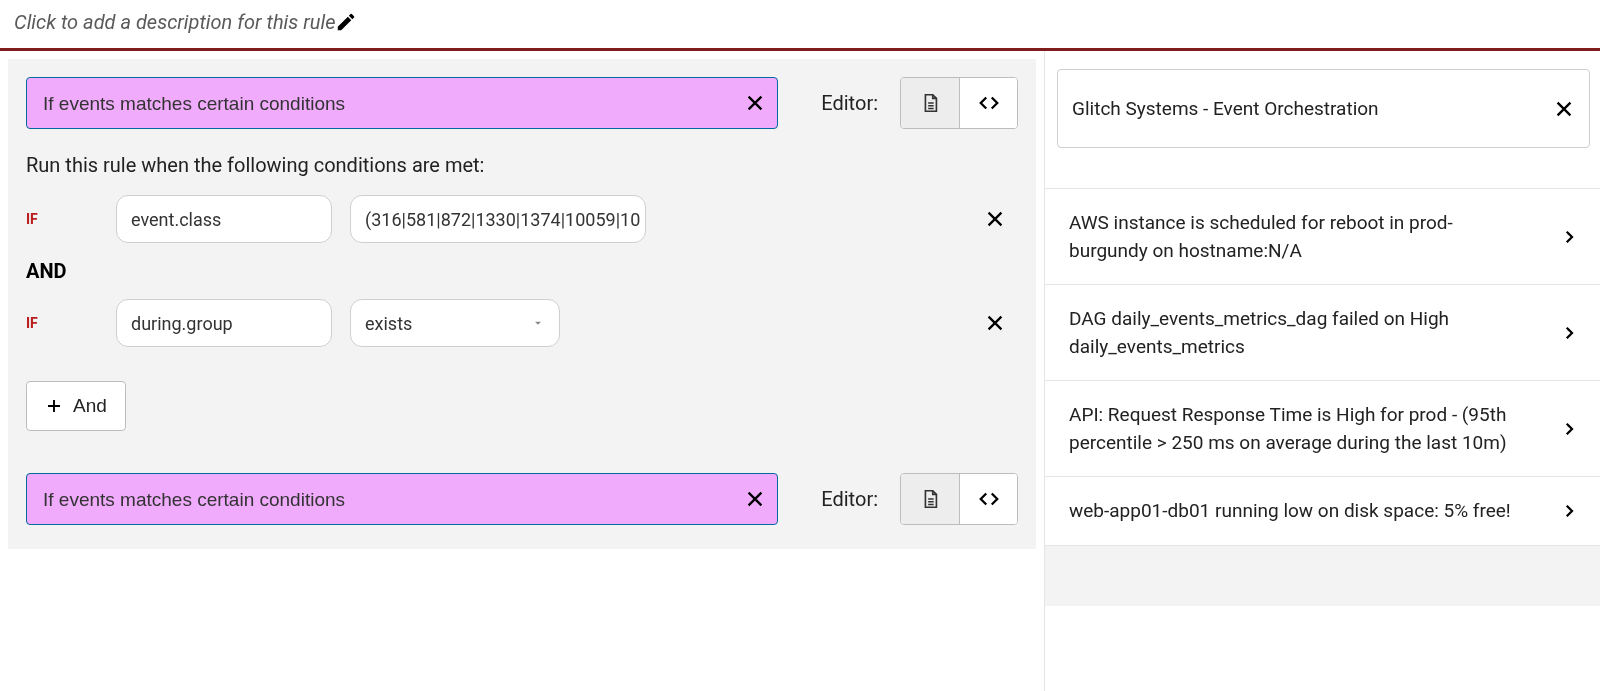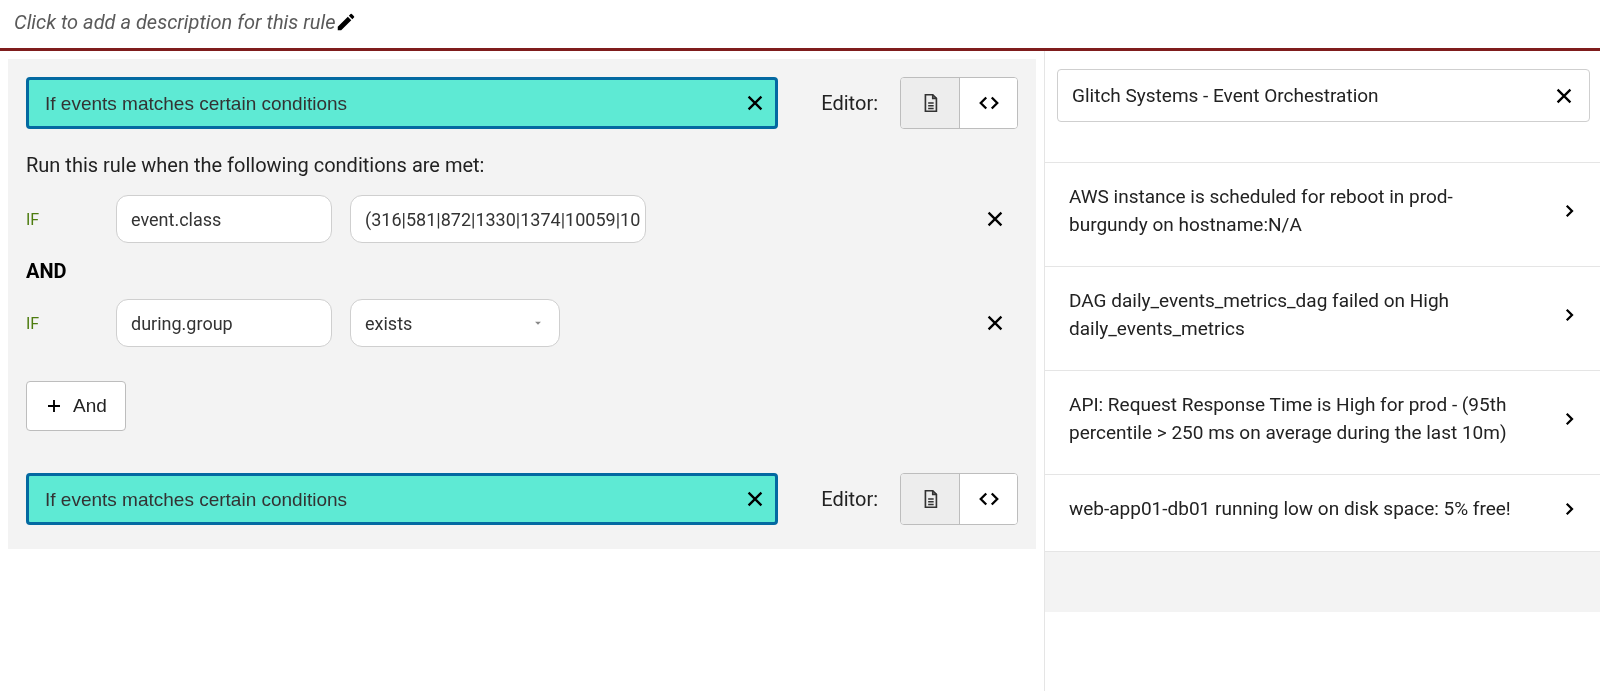--- a/index.html
+++ b/index.html
@@ -56,23 +56,23 @@
   }
   .desc-input-wrap {
     position: relative;
     flex: 1 1 auto;
     max-width: 752px;
   }
   .desc-input {
     width: 100%;
     height: 52px;
     padding: 10px 48px 9px 16px;
-    border: 3px solid #0369a1;
+    border: 1px solid #0369a1;
     border-radius: 4px;
-    background: #5eead4;
+    background: #f0abfc;
     font-size: 19px;
     color: #333;
   }
   .clear-x {
     position: absolute;
     right: 12px;
     top: 50%;
     transform: translateY(-50%);
     cursor: pointer;
     line-height: 0;
@@ -117,23 +117,23 @@
     margin-bottom: 18px;
   }
   .cond-row {
     display: flex;
     align-items: center;
     gap: 18px;
     margin-bottom: 12px;
   }
   .if-label {
     width: 72px;
-    font-size: 16px;
-    color: #4d7c0f;
-    font-weight: 400;
+    font-size: 14px;
+    color: #b91c1c;
+    font-weight: 700;
   }
   .and-label {
     font-size: 20px;
     font-weight: 700;
     color: #000;
     margin: 16px 0 16px 0;
   }
   .text-input, .select-like {
     height: 48px;
     border: 1px solid #cfcfcf;
@@ -182,42 +182,42 @@
     font-weight: 700;
     letter-spacing: 2px;
     margin-bottom: 8px;
     overflow: hidden;
     height: 4px;
   }
   .source-box {
     border: 1px solid #cfcfcf;
     border-radius: 4px;
     background: #fff;
-    padding: 14px 14px;
+    padding: 27px 14px;
     display: flex;
     align-items: center;
     justify-content: space-between;
     margin-bottom: 40px;
   }
   .source-box .label {
     font-size: 19px;
     color: #222;
   }
   .event-list {
     border-top: 1px solid #e5e5e5;
     margin-left: -12px;
     margin-right: -10px;
   }
   .event-item {
     border-bottom: 1px solid #e5e5e5;
     display: flex;
     align-items: center;
     justify-content: space-between;
     gap: 34px;
-    padding: 20px 22px 28px 24px;
+    padding: 20px 22px 20px 24px;
     cursor: pointer;
   }
   .event-item .text {
     font-size: 19px;
     line-height: 1.45;
     color: #222;
     flex: 1 1 auto;
   }
   .event-item .chev { flex: none; line-height: 0; }
   .footer-blank {

